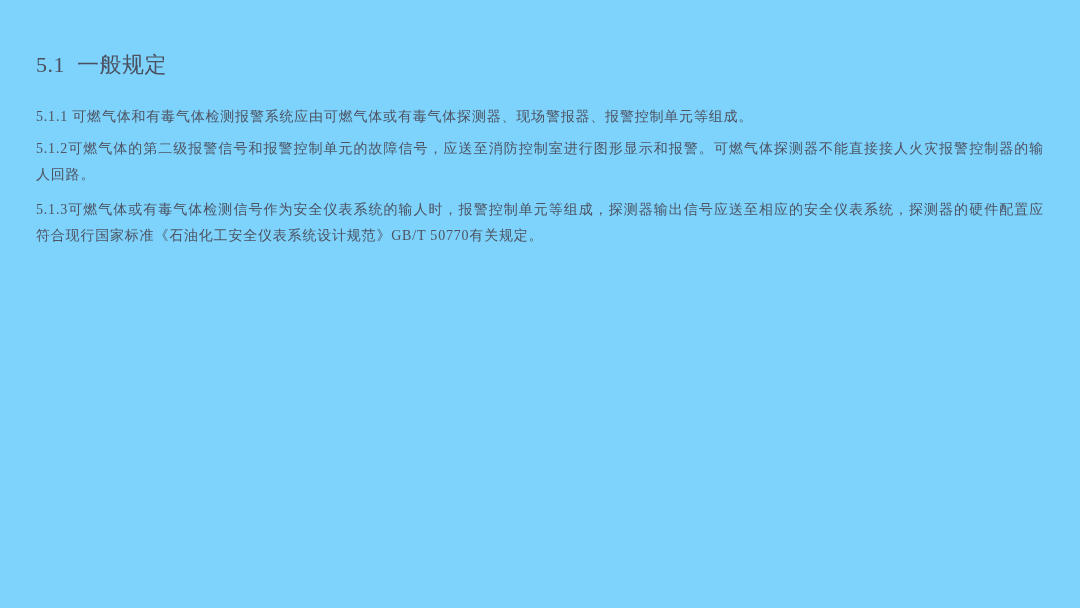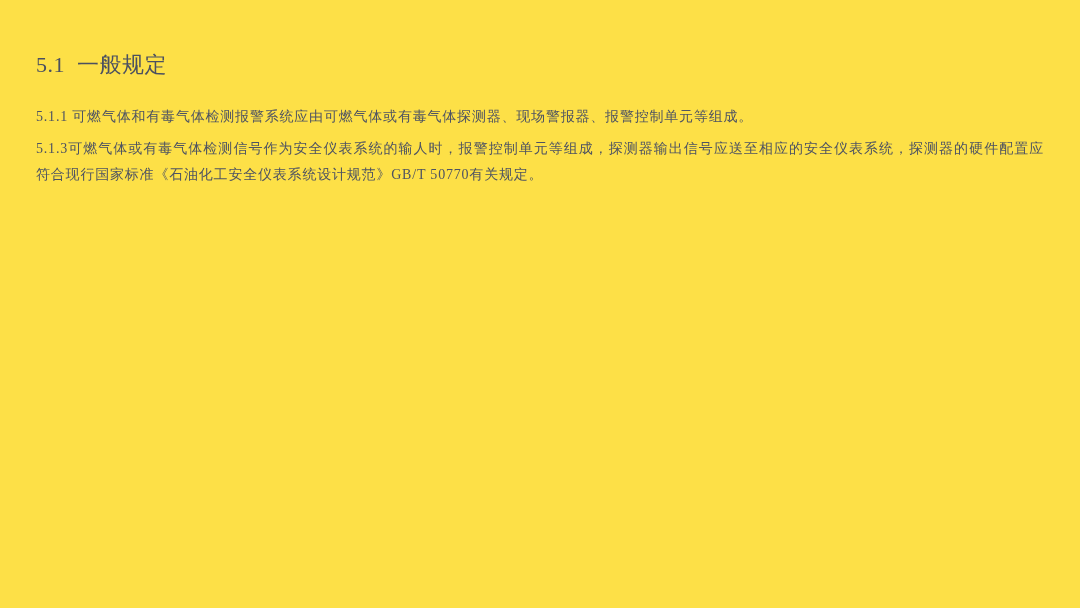--- a/index.html
+++ b/index.html
@@ -10,21 +10,21 @@
   body {
     width: 1080px;
     height: 608px;
     overflow: hidden;
     font-family: "Liberation Serif", "DejaVu Serif", serif;
   }
   .page {
     position: relative;
     width: 1080px;
     height: 608px;
-    background: #fde047;
+    background: #7dd3fc;
     box-sizing: border-box;
     padding: 48px 56px 0 36px;
   }
   .doc-body {
     color: #4b5060;
   }
   .section-heading {
     font-size: 22px;
     line-height: 1.55;
     letter-spacing: 0.5px;
@@ -55,18 +55,19 @@
 </head>
 <body>
 
 <div class="page">
   <div class="doc-body">
 
     <div class="section-heading">5.1  一般规定</div>
 
     <p class="para p1 tight">5.1.1  可燃气体和有毒气体检测报警系统应由可燃气体或有毒气体探测器、现场警报器、报警控制单元等组成。</p>
 
+    <p class="para p2">5.1.2可燃气体的第二级报警信号和报警控制单元的故障信号，应送至消防控制室进行图形显示和报警。可燃气体探测器不能直接接人火灾报警控制器的输人回路。</p>
 
     <p class="para p3">5.1.3可燃气体或有毒气体检测信号作为安全仪表系统的输人时，报警控制单元等组成，探测器输出信号应送至相应的安全仪表系统，探测器的硬件配置应符合现行国家标准《石油化工安全仪表系统设计规范》GB/T  50770有关规定。</p>
 
 
   </div>
 </div>
 
 </body></html>

